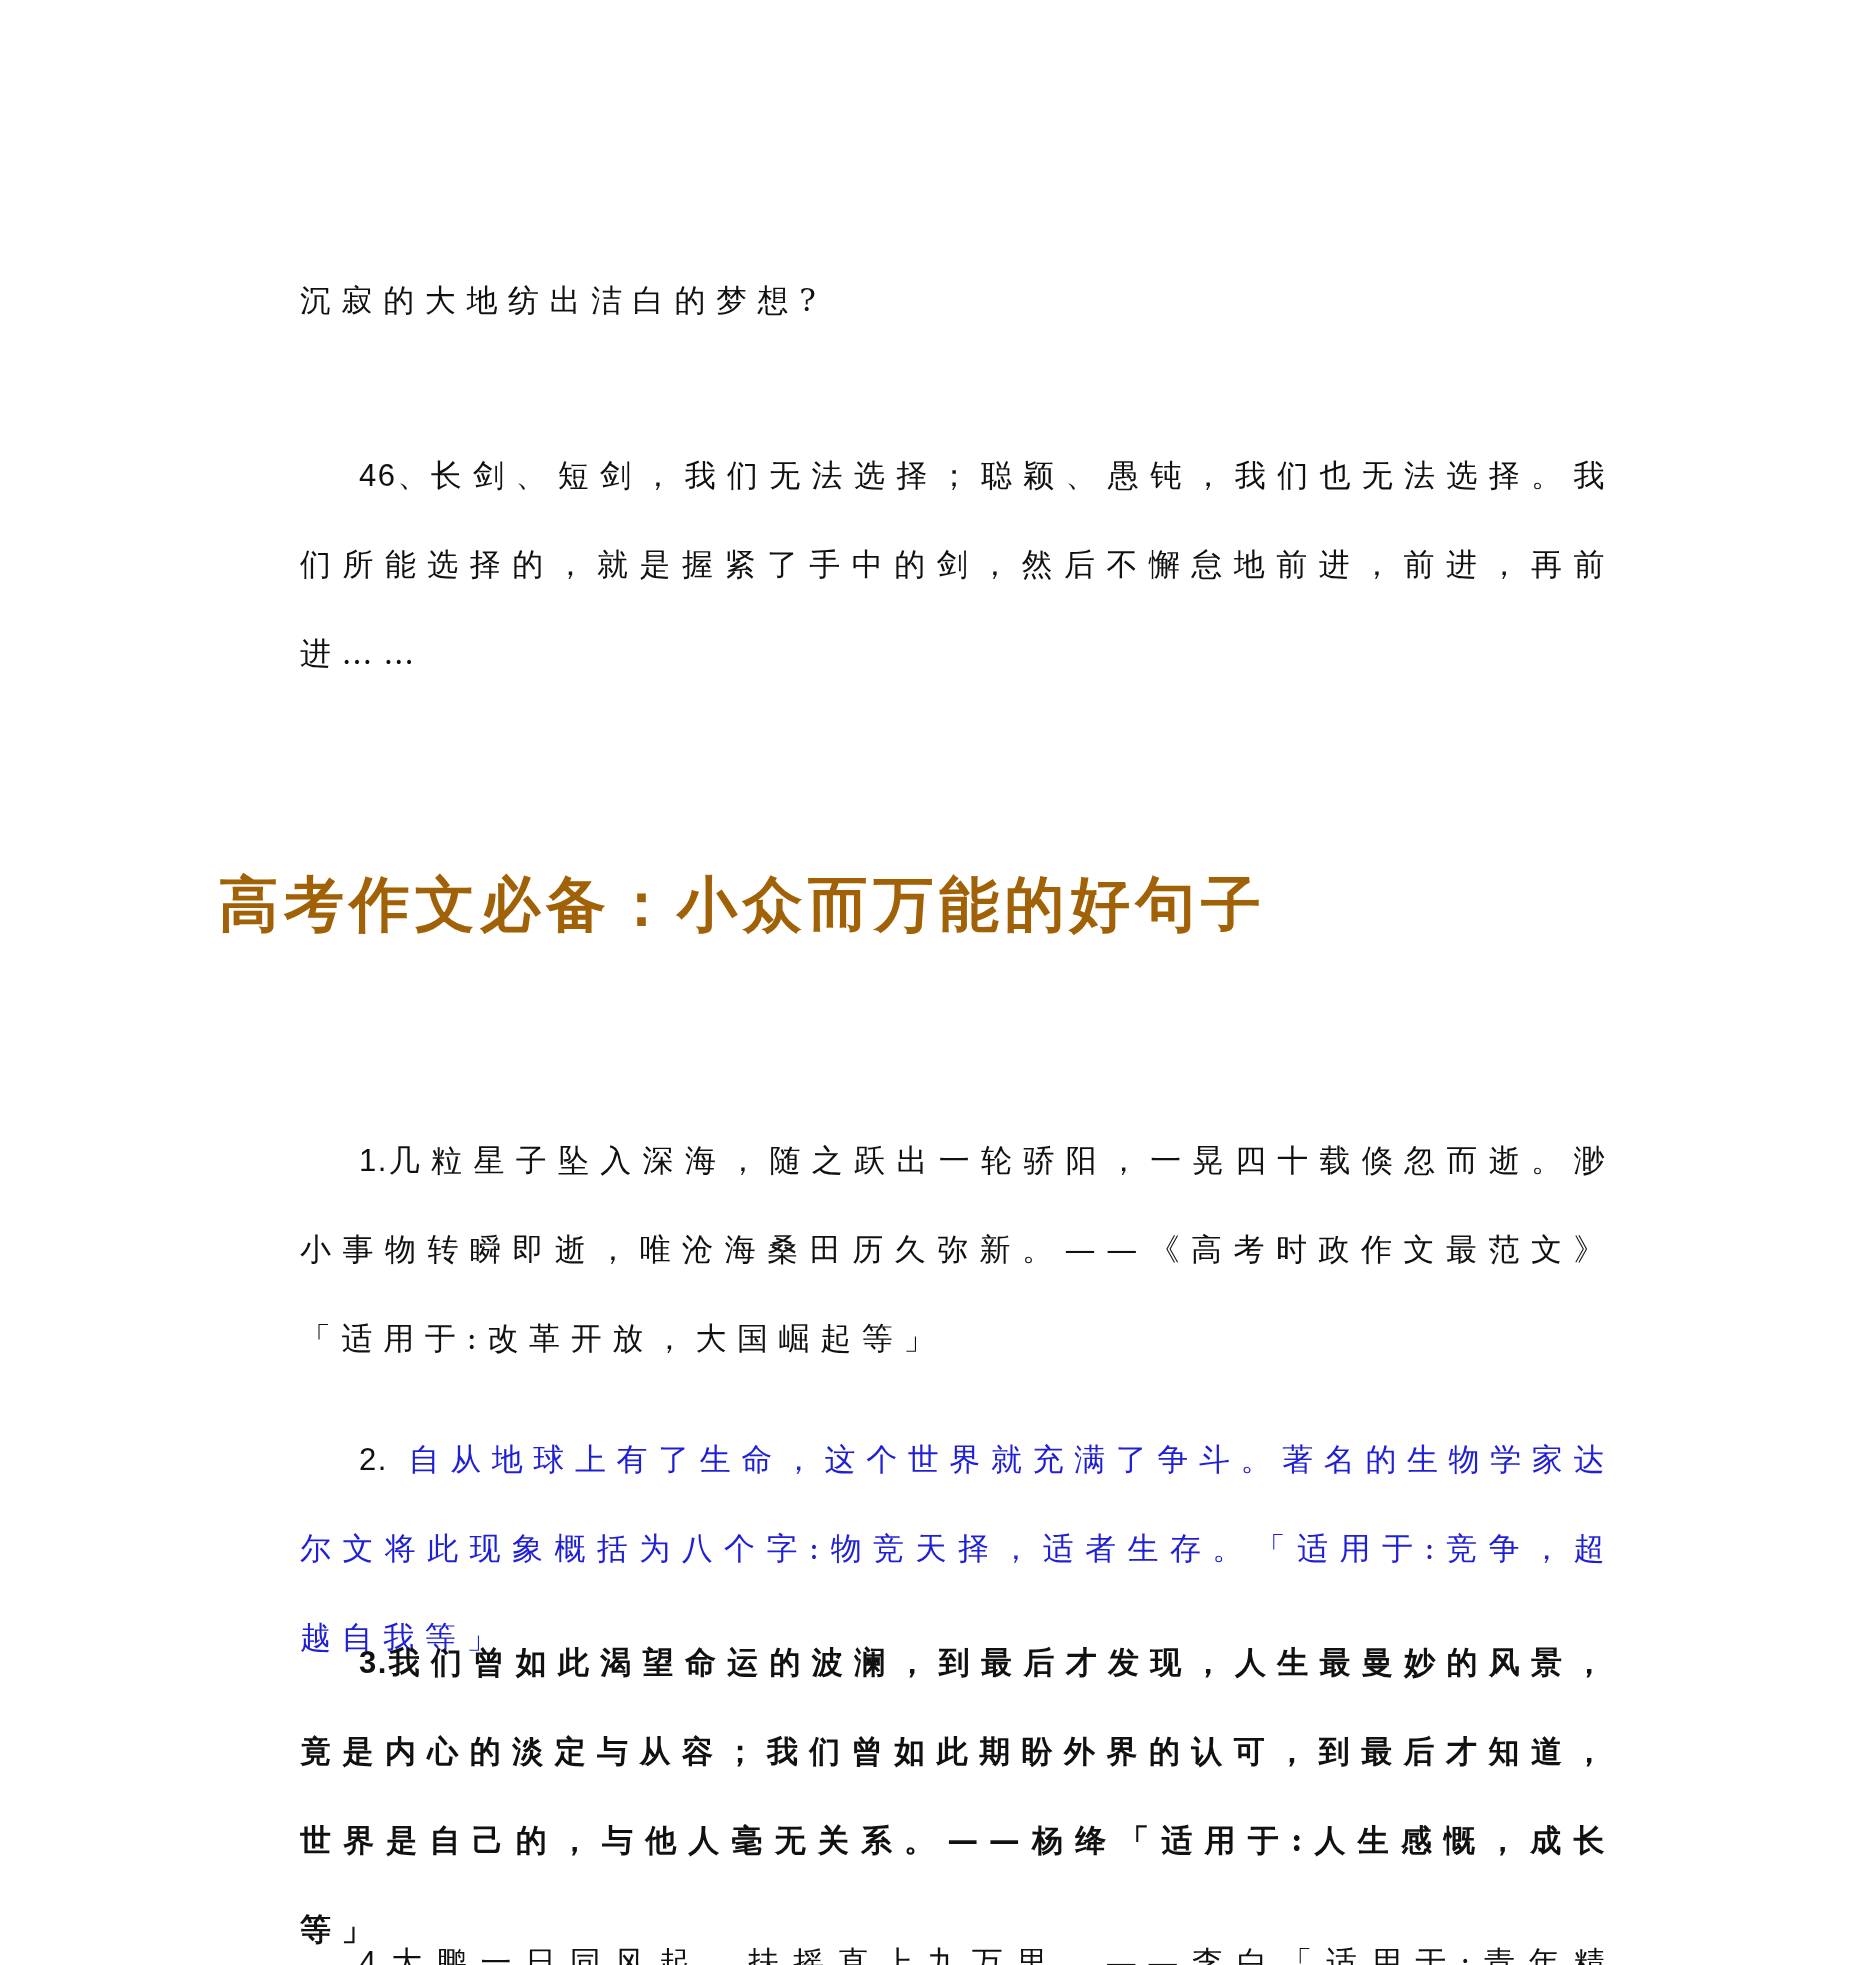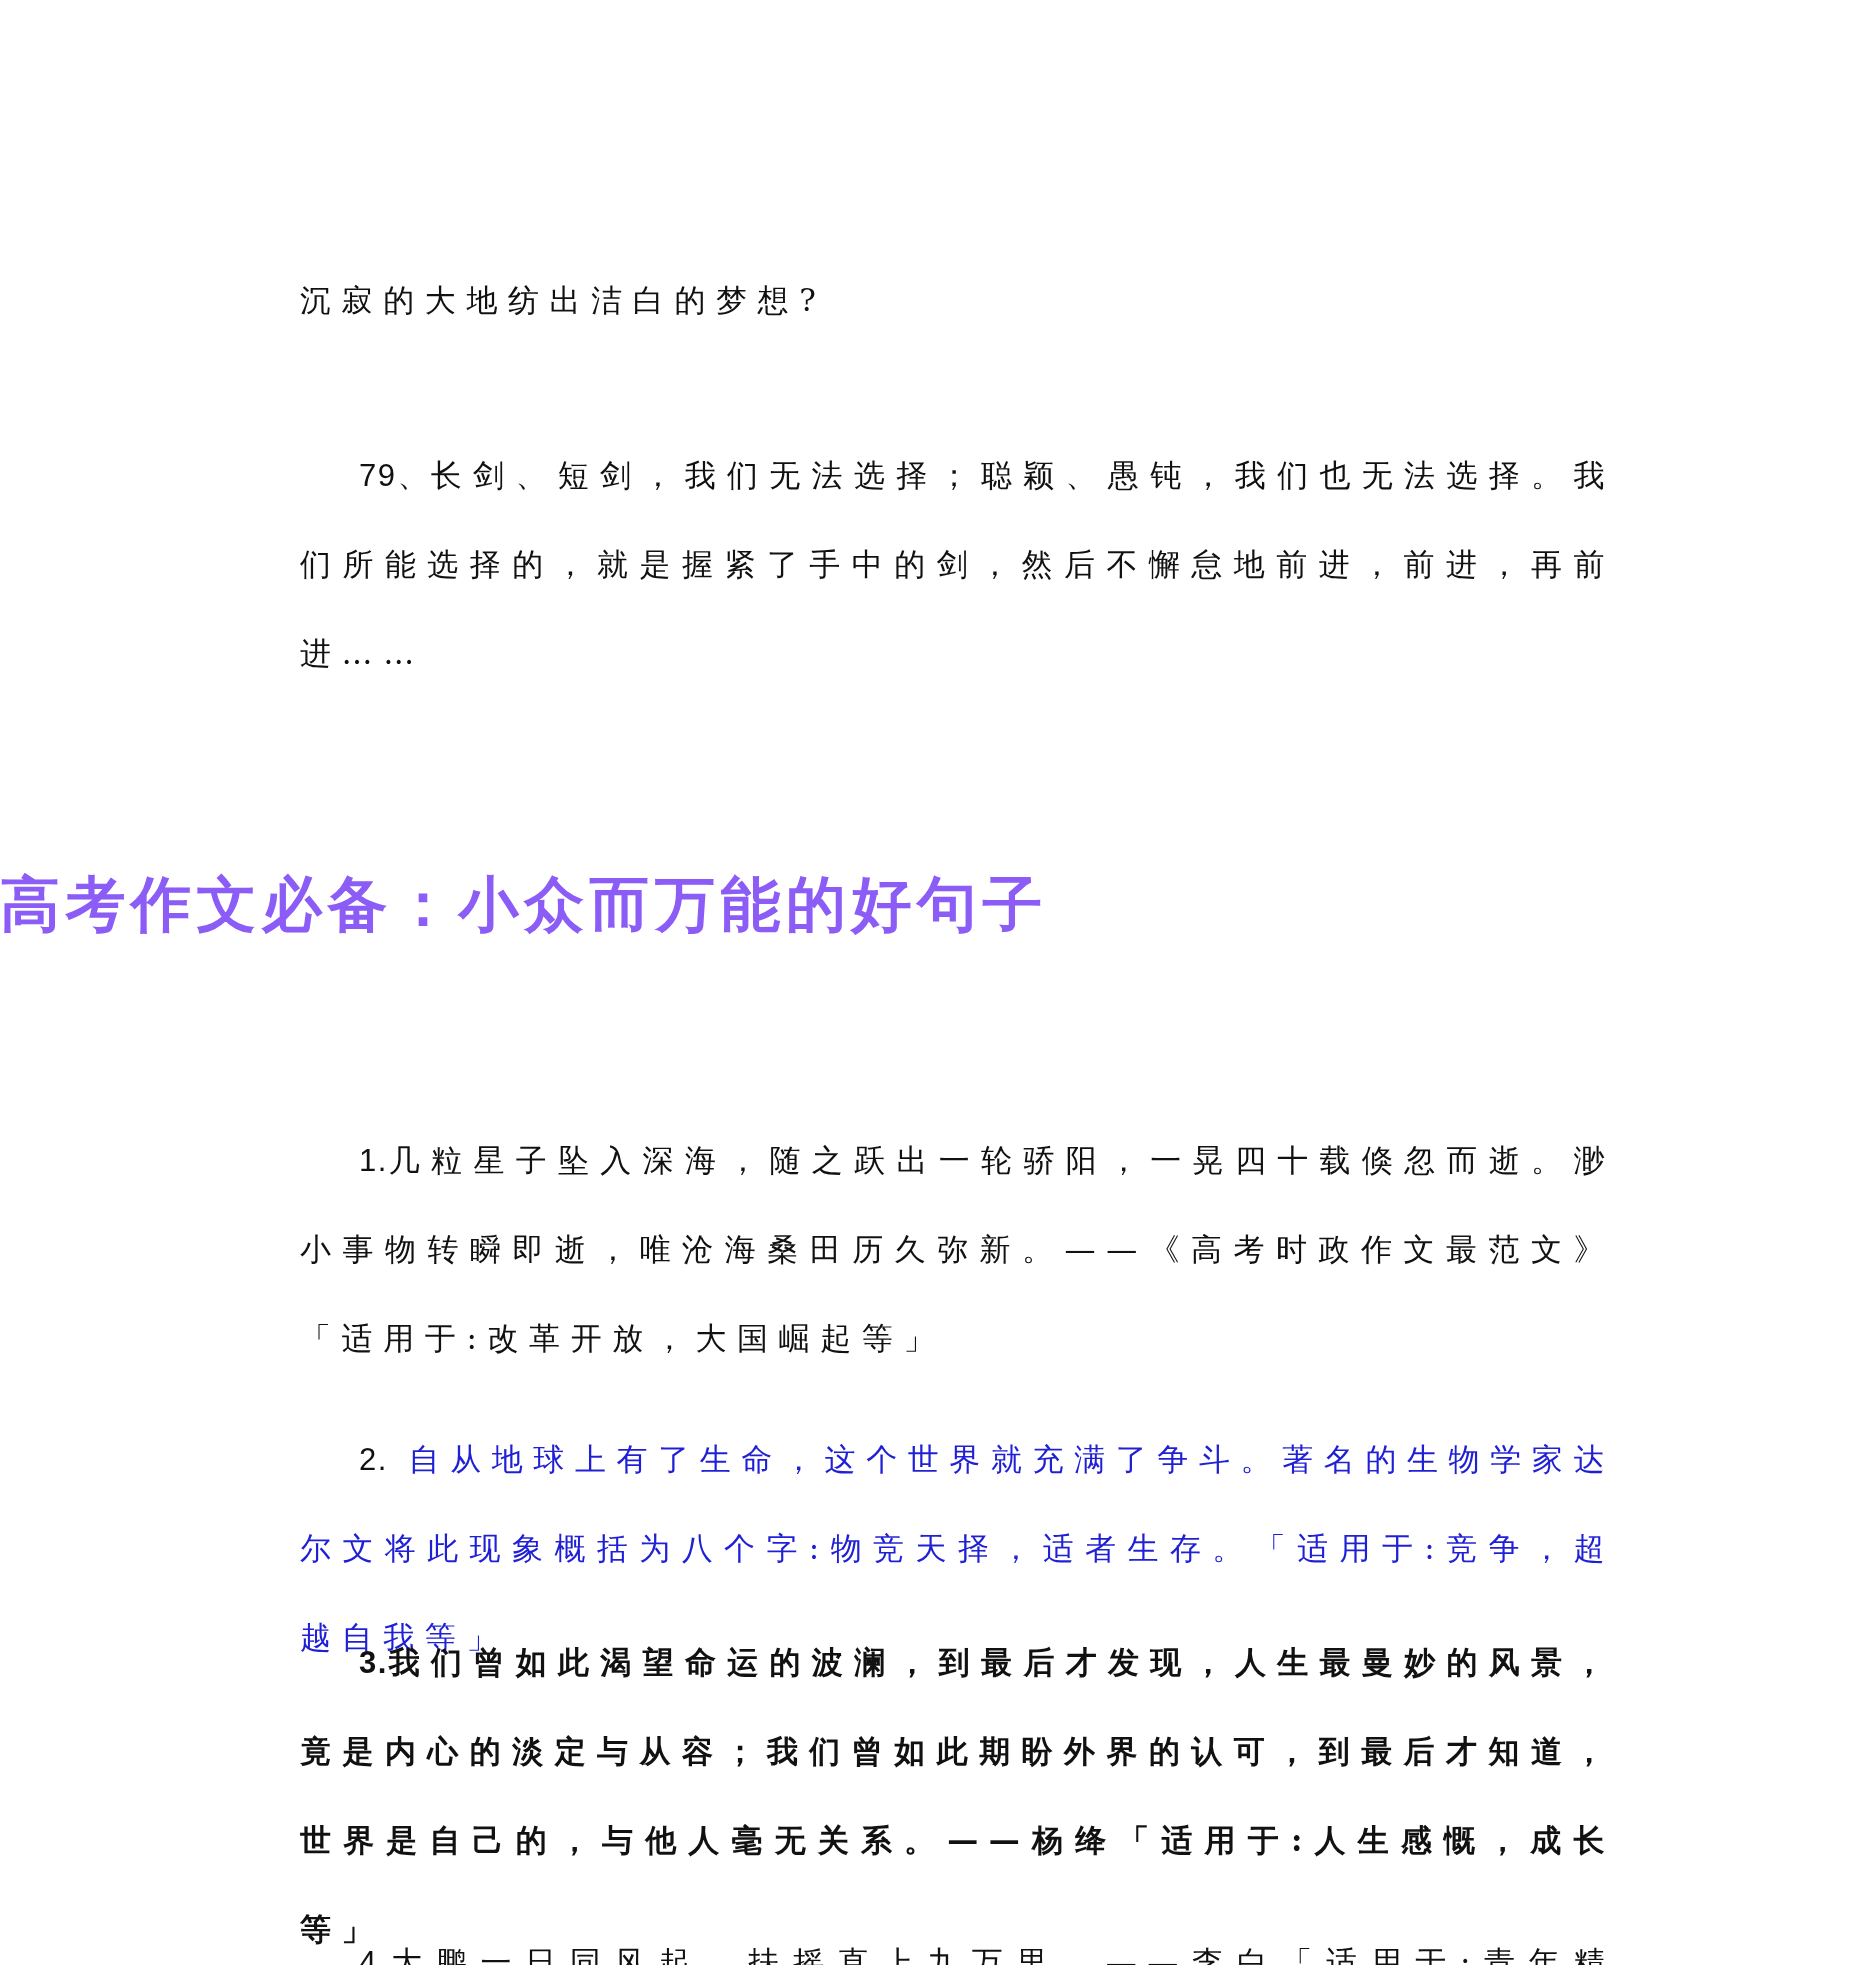--- a/index.html
+++ b/index.html
@@ -12,36 +12,36 @@
   .para {
     position: absolute; left: 284px; width: 1315px;
     font-size: 31px; line-height: 89px; letter-spacing: 10.6px;
     text-align: justify; text-align-last: left;
     margin: 16px;
   }
   .para.indent { text-indent: 59px; }
   .num { font-family: "Liberation Sans", "DejaVu Sans", sans-serif; letter-spacing: 1.6px; color: #111111; }
   .blue { color: #1f1fd6; }
   .title {
-    position: absolute; left: 0; top: 865px; width: 1485px; 
+    position: absolute; left: 0; top: 865px; width: 1485px; text-align: center;
     font-family: "DejaVu Sans", "Liberation Sans", sans-serif; font-weight: bold;
-    font-size: 60px; letter-spacing: 5.5px; color: #8b5cf6; margin: 0;
+    font-size: 60px; letter-spacing: 5.5px; color: #a16207; margin: 0;
   }
 </style>
 </head>
 <body>
 
 <div class="page">
 
   <p class="para" style="top:240px;">
     <span>沉寂的大地纺出洁白的梦想?</span>
   </p>
 
   <p class="para indent" style="top:415px;">
-    <span class="num">79、</span><span>长剑、短剑，我们无法选择；聪颖、愚钝，我们也无法选择。我们所能选择的，就是握紧了手中的剑，然后不懈怠地前进，前进，再前进……</span>
+    <span class="num">46、</span><span>长剑、短剑，我们无法选择；聪颖、愚钝，我们也无法选择。我们所能选择的，就是握紧了手中的剑，然后不懈怠地前进，前进，再前进……</span>
   </p>
 
   <h1 class="title">高考作文必备：小众而万能的好句子</h1>
 
   <p class="para indent" style="top:1100px;">
     <span class="num">1.</span><span>几粒星子坠入深海，随之跃出一轮骄阳，一晃四十载倏忽而逝。渺小事物转瞬即逝，唯沧海桑田历久弥新。——《高考时政作文最范文》「适用于:改革开放，大国崛起等」</span>
   </p>
 
   <p class="para indent" style="top:1399px;">
     <span class="num">2.</span> <span class="blue">自从地球上有了生命，这个世界就充满了争斗。著名的生物学家达尔文将此现象概括为八个字:物竞天择，适者生存。「适用于:竞争，超越自我等」</span>

